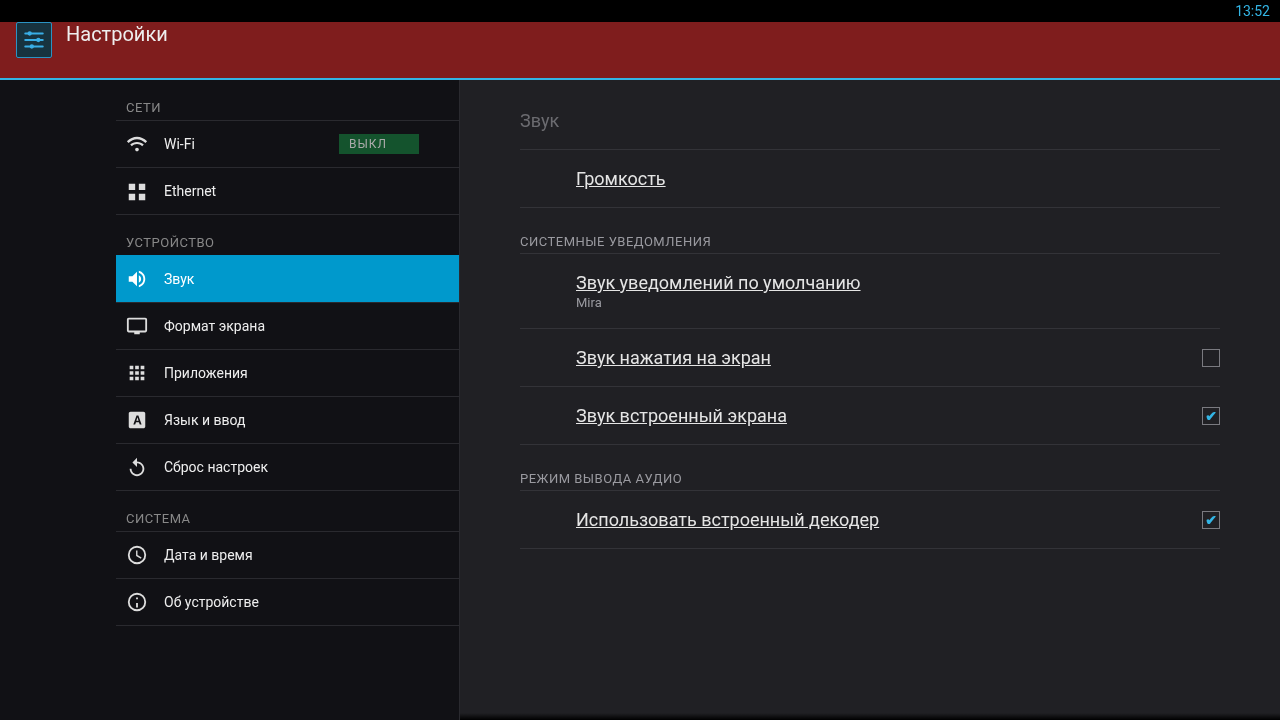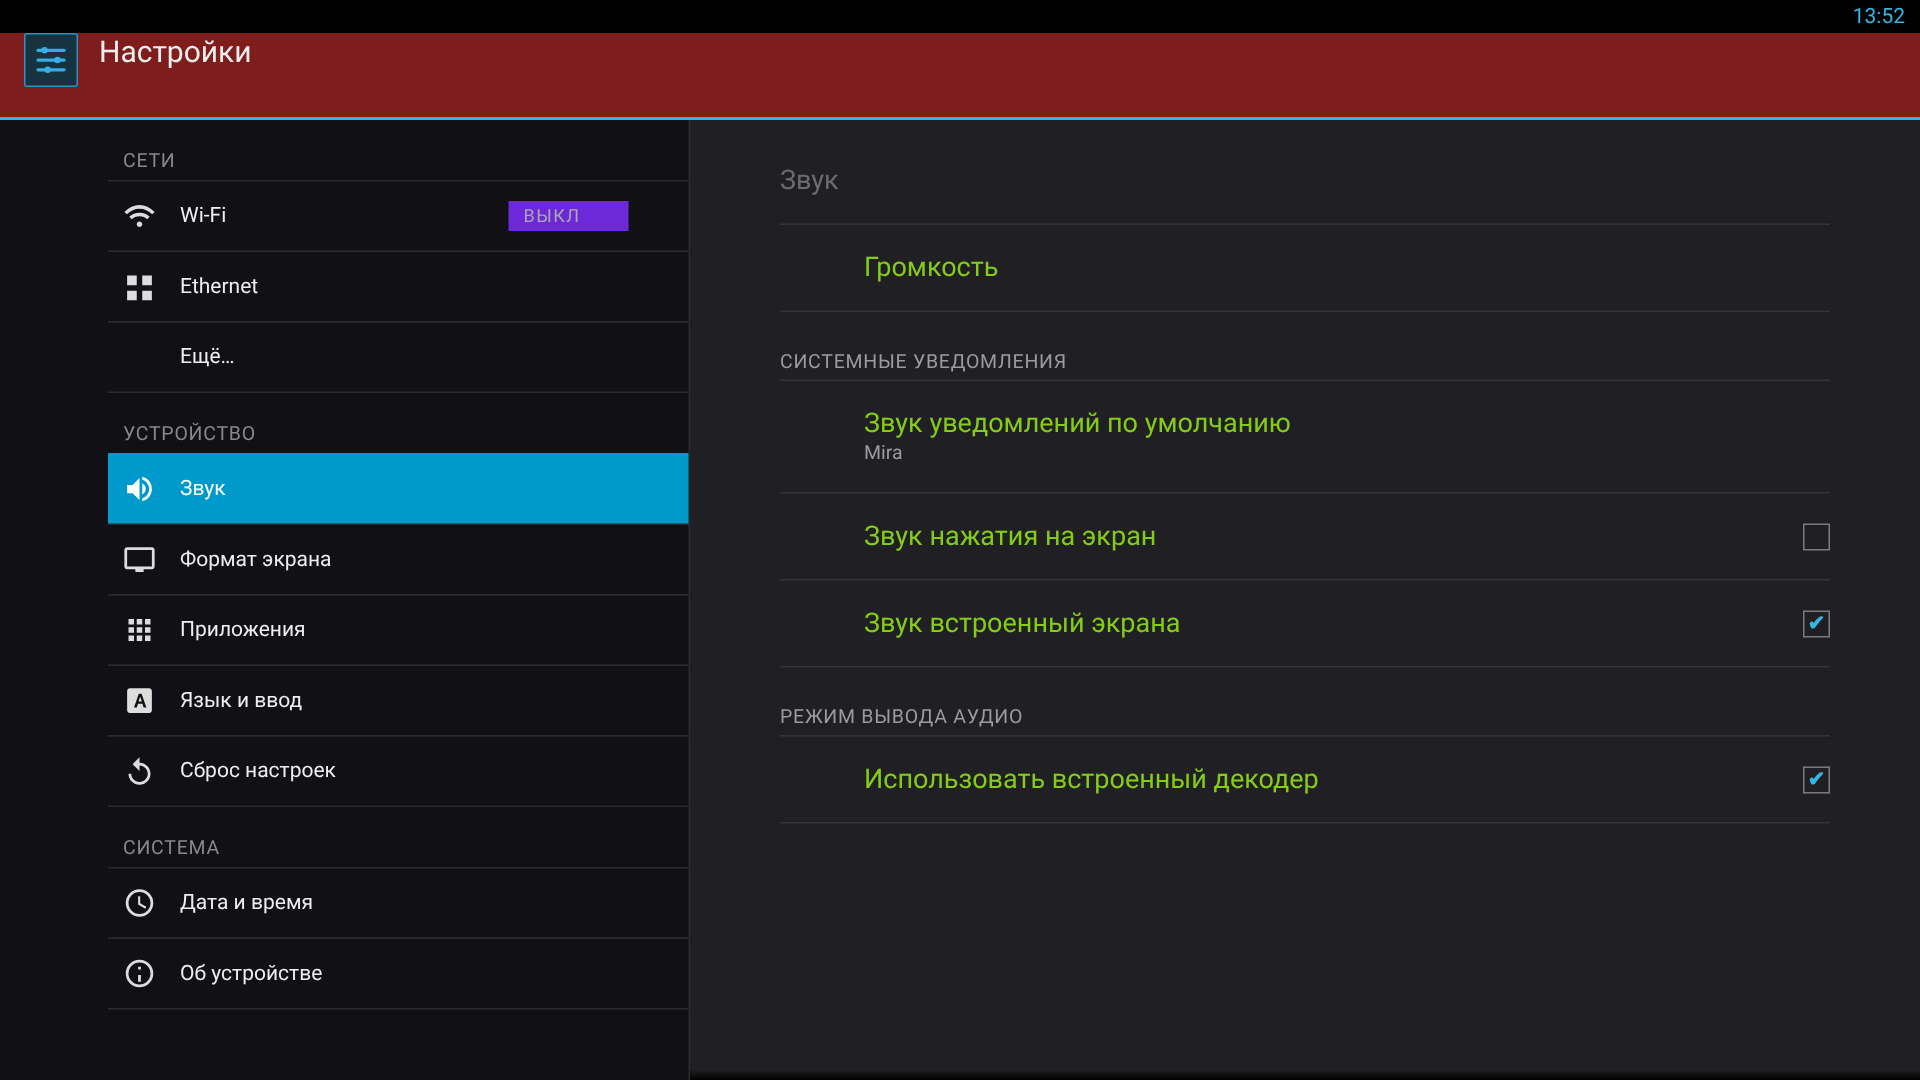--- a/index.html
+++ b/index.html
@@ -51,21 +51,21 @@
   
   .main { display: flex; height: calc(720px - 22px - 56px - 2px); }
 
   
   .sidebar {
     width: 460px;
     background: #111115;
     border-right: 1px solid #2a2a2f;
     padding-left: 0;
   }
-  .sidebar-inner { padding-left: 72px; border-radius: 26px; }
+  .sidebar-inner { padding-left: 116px; border-radius: 26px; }
   .sb-cat {
     font-size: 13px;
     letter-spacing: 0.5px;
     color: #888;
     padding: 20px 0 6px 10px;
     text-transform: uppercase;
   }
   .sb-item {
     display: flex;
     align-items: center;
@@ -90,21 +90,21 @@
   }
   .sb-item.selected .icon { color: #fff; }
   .sb-item .label {
     font-size: 14px;
     color: #eee;
     flex: 1;
   }
   .sb-item.selected .label { color: #fff; }
   .off-badge {
     font-size: 12px;
-    background: #6d28d9;
+    background: #14532d;
     color: #aaa;
     padding: 3px 10px;
     margin-right: 40px;
     letter-spacing: 1px;
     width: 80px;
     text-align: left;
   }
   .sb-item.no-icon .icon { visibility: hidden; }
 
   
@@ -140,21 +140,21 @@
     align-items: center;
     padding: 18px 0 18px 56px;
     border-bottom: 1px solid #333338;
     cursor: pointer;
   }
   .ct-row .col {
     flex: 1;
     display: flex; flex-direction: column;
     gap: 2px;
   }
-  .ct-row .title { font-size: 18px; color: #84cc16; }
+  .ct-row .title { font-size: 18px; color: #e5e5e5; text-decoration: underline; }
   .ct-row .sub { font-size: 13px; color: #9a9aa0; }
   .chk {
     width: 18px; height: 18px;
     border: 1px solid #7a7a80;
     display: flex; align-items: center; justify-content: center;
   }
   .chk.checked::after {
     content: "✔";
     color: #33B5E5;
     font-size: 14px;
@@ -204,24 +204,20 @@
 
       <div class="sb-item">
         <span class="icon">
           <svg viewBox="0 0 24 24">
               <path d="M3 4h7v7H3V4zm11 0h7v7h-7V4zM3 15h7v7H3v-7zm11 0h7v7h-7v-7z"></path>
             </svg>
         </span>
         <span class="label">Ethernet</span>
       </div>
 
-      <div class="sb-item no-icon">
-        <span class="icon"></span>
-        <span class="label">Ещё…</span>
-      </div>
 
       <div class="sb-cat">УСТРОЙСТВО</div>
 
       <div class="sb-item selected">
         <span class="icon">
           <svg viewBox="0 0 24 24">
               <path d="M3 9v6h4l5 5V4L7 9H3zm13.5 3c0-1.8-1-3.3-2.5-4.1v8.1c1.5-.7 2.5-2.2 2.5-4zm-2.5-8.9v2.1c2.9.9 5 3.5 5 6.8s-2.1 5.9-5 6.8v2.1c4-.9 7-4.5 7-8.9s-3-8-7-8.9z"></path>
             </svg>
         </span>
         <span class="label">Звук</span>

